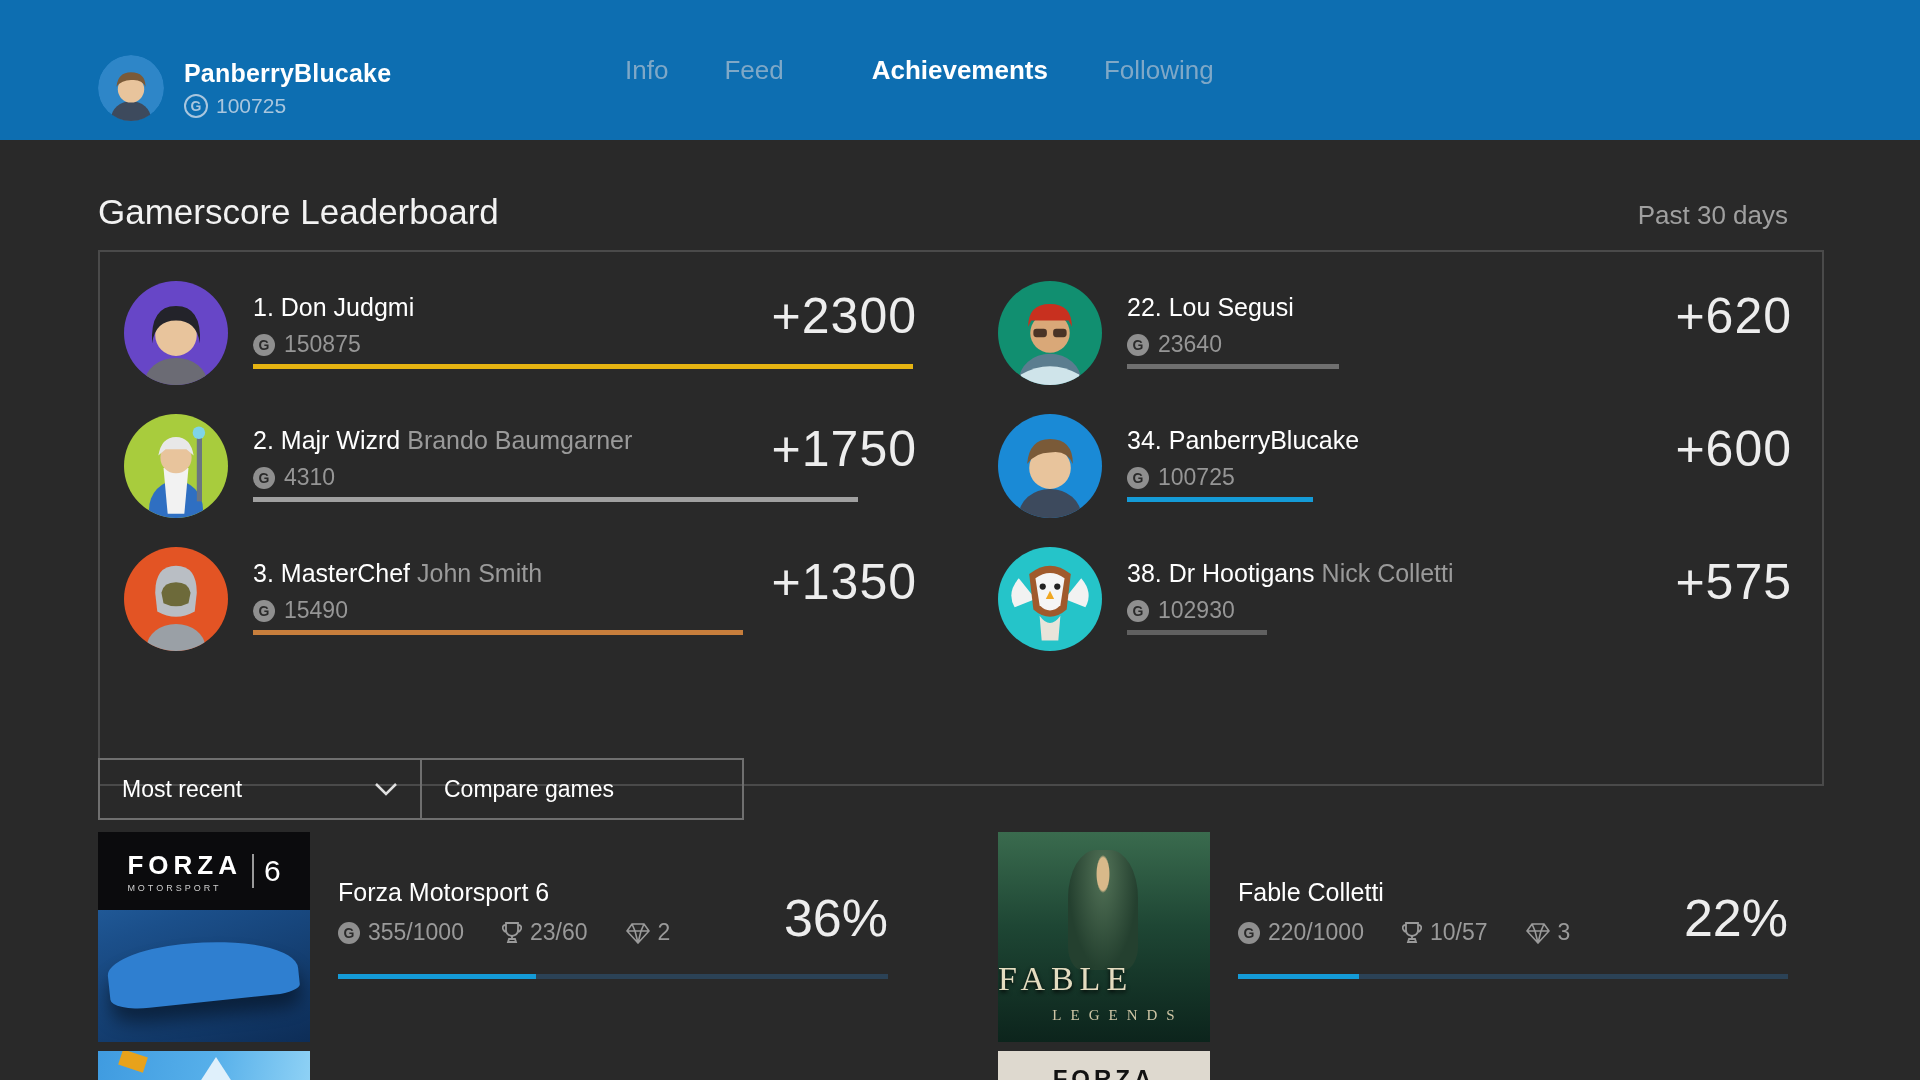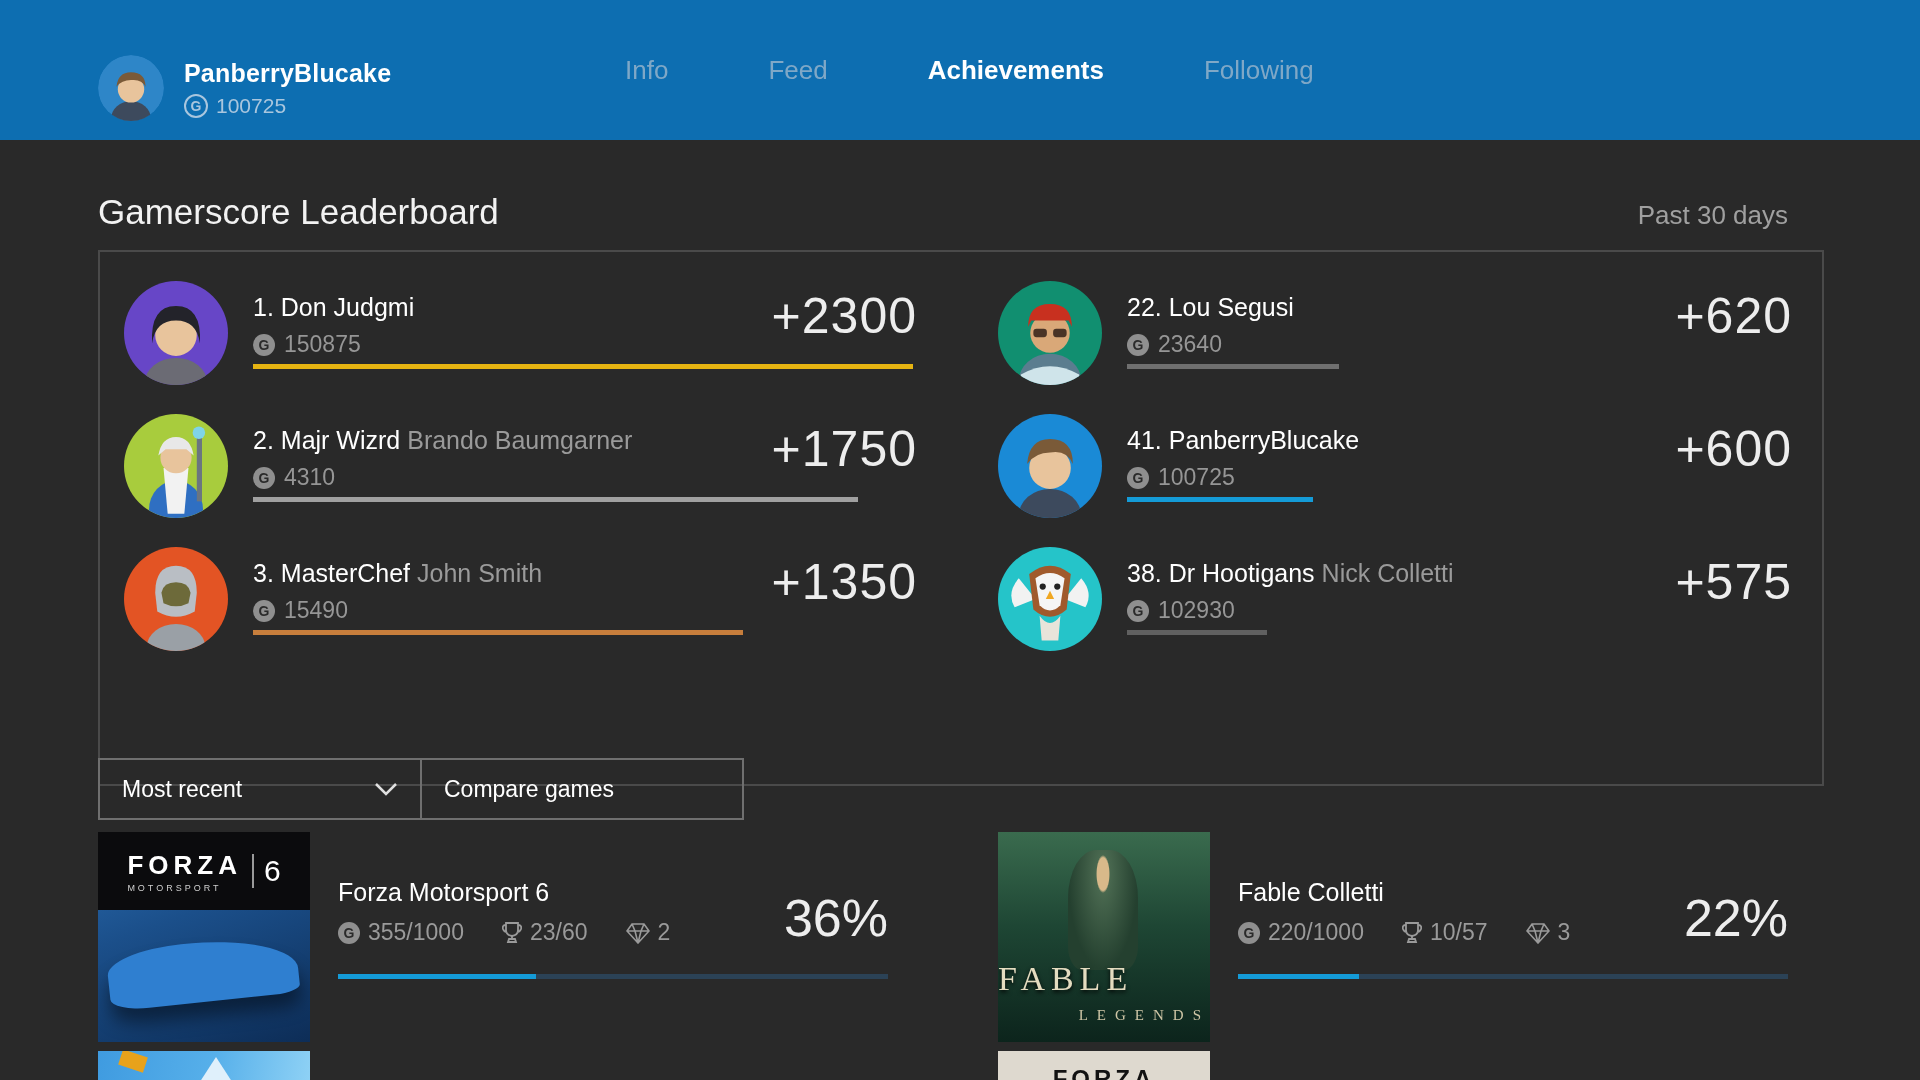--- a/index.html
+++ b/index.html
@@ -7,23 +7,23 @@
     font-family:"Liberation Sans", sans-serif; color:#fff; }
 
   
   .header { position:absolute; left:0; top:0; width:1920px; height:140px; background:#0d6eb1; }
   .profile { position:absolute; left:98px; top:55px; display:flex; align-items:center; gap:20px; cursor:pointer; }
   .profile .avatar { width:66px; height:66px; border-radius:50%; overflow:hidden; flex:0 0 auto; }
   .profile-text .gtag { font-size:25px; font-weight:700; letter-spacing:.2px; }
   .profile-text .gs { display:flex; align-items:center; gap:8px; margin-top:6px; color:#a9c6de; font-size:21px; }
   .gbadge-outline { width:24px; height:24px; border:2px solid #a9c6de; border-radius:50%;
     display:inline-flex; align-items:center; justify-content:center; font-size:14px; font-weight:700; color:#a9c6de; }
-  .tabs { position:absolute; left:625px; top:0; height:140px; display:flex; align-items:center; gap:100px; }
+  .tabs { position:absolute; left:625px; top:0; height:140px; display:flex; align-items:center; gap:56px; }
   .tab { font-size:26px; color:#7fa8c7; cursor:pointer; }
-  .tab.active { color:#ffffff; font-weight:700; }
+  .tab.active { color:#ffffff; font-weight:700;margin-left:32px; }
 
   
   .lb-title { position:absolute; left:98px; top:192px; font-size:35px; font-weight:300; color:#f2f2f2; }
   .lb-period { position:absolute; right:132px; top:200px; font-size:26px; color:#a0a0a0; }
   .lb-panel { position:absolute; left:98px; top:250px; width:1726px; height:536px;
     border:2px solid #4a4a4a; }
   .lb-row { position:absolute; height:104px; cursor:pointer; }
   .lb-row .pic { position:absolute; left:0; top:0; width:104px; height:104px; border-radius:50%; overflow:hidden; }
   .lb-row .info { position:absolute; left:129px; top:12px; }
   .lb-row .name { font-size:25px; color:#fff; white-space:nowrap; }
@@ -61,21 +61,21 @@
   .flogo .sub { font-size:9px; letter-spacing:3px; display:block; margin-top:2px; color:#cfcfcf; }
   .flogo .pipe { width:2px; height:34px; background:#9a9a9a; }
   .flogo .num { font-size:30px; font-weight:300; }
   .cov-forza6 .car { position:absolute; left:10px; top:110px; width:190px; height:60px;
     background:#2f7fd0; border-radius:60% 90% 20% 30%; box-shadow:0 14px 18px rgba(0,0,0,.45); transform:rotate(-6deg); }
   .cov-fable { background:linear-gradient(180deg,#3a6b4e 0%,#1e4634 45%,#0c241c 100%); position:relative; }
   .cov-fable .hero { position:absolute; left:70px; top:18px; width:70px; height:120px;
     background:radial-gradient(ellipse at 50% 20%, #d8b98a 12%, #49684f 14%, #24402f 70%); border-radius:40% 40% 20% 20%; }
   .cov-fable .ftxt { position:absolute; left:0; right:0; bottom:44px; text-align:left;
     font-family:"Liberation Serif", serif; color:#e4dcc0; font-size:34px; letter-spacing:6px; text-shadow:0 2px 4px #000; }
-  .cov-fable .ftxt2 { position:absolute; left:0; right:0; bottom:18px; text-align:right;
+  .cov-fable .ftxt2 { position:absolute; left:0; right:0; bottom:18px; text-align:center;
     font-family:"Liberation Serif", serif; color:#cfc6a6; font-size:15px; letter-spacing:9px;margin-left:28px; }
   .partial { position:absolute; top:1051px; width:212px; height:29px; overflow:hidden; cursor:pointer; }
   .p-ice { background:linear-gradient(100deg,#3f9be0 0%,#57b0ea 55%,#8ed1f5 100%); }
   .p-ice .peak { position:absolute; left:96px; top:6px; width:0; height:0;
     border-left:22px solid transparent; border-right:22px solid transparent; border-bottom:34px solid #dff0fb; }
   .p-ice .flag { position:absolute; left:22px; top:2px; width:26px; height:16px; background:#e8a21b; transform:rotate(18deg); }
   .p-forza { background:#ded9cf; color:#121212; font-weight:700; font-size:24px; letter-spacing:4px;
     display:flex; justify-content:center; }
   .p-forza span { margin-top:14px; }
 
@@ -199,21 +199,21 @@
 
   <div class="lb-row" style="left:898px; top:162px; width:794px;">
     <div class="pic" style="background: rgb(26, 138, 214);">
       <svg viewBox="0 0 100 100" width="104" height="104">
         <ellipse cx="50" cy="98" rx="30" ry="26" fill="#3d4a5d"></ellipse>
         <circle cx="50" cy="52" r="20" fill="#e8c49c"></circle>
         <path d="M28 48 Q30 24 50 24 Q72 24 72 48 Q66 34 50 37 Q36 37 28 48Z" fill="#7a5a38"></path>
       </svg>
     </div>
     <div class="info">
-      <div class="name"><span>41.</span> <span>PanberryBlucake</span> <span class="real"></span></div>
+      <div class="name"><span>34.</span> <span>PanberryBlucake</span> <span class="real"></span></div>
       <div class="score">
         <span class="gbadge">G</span>
         <span>100725</span>
       </div>
     </div>
     <div class="delta" style="right:0;">+600</div>
     <div class="bar" style="width: 186px; background: rgb(20, 155, 215);"></div>
   </div>
 
   <div class="lb-row" style="left:898px; top:295px; width:794px;">

